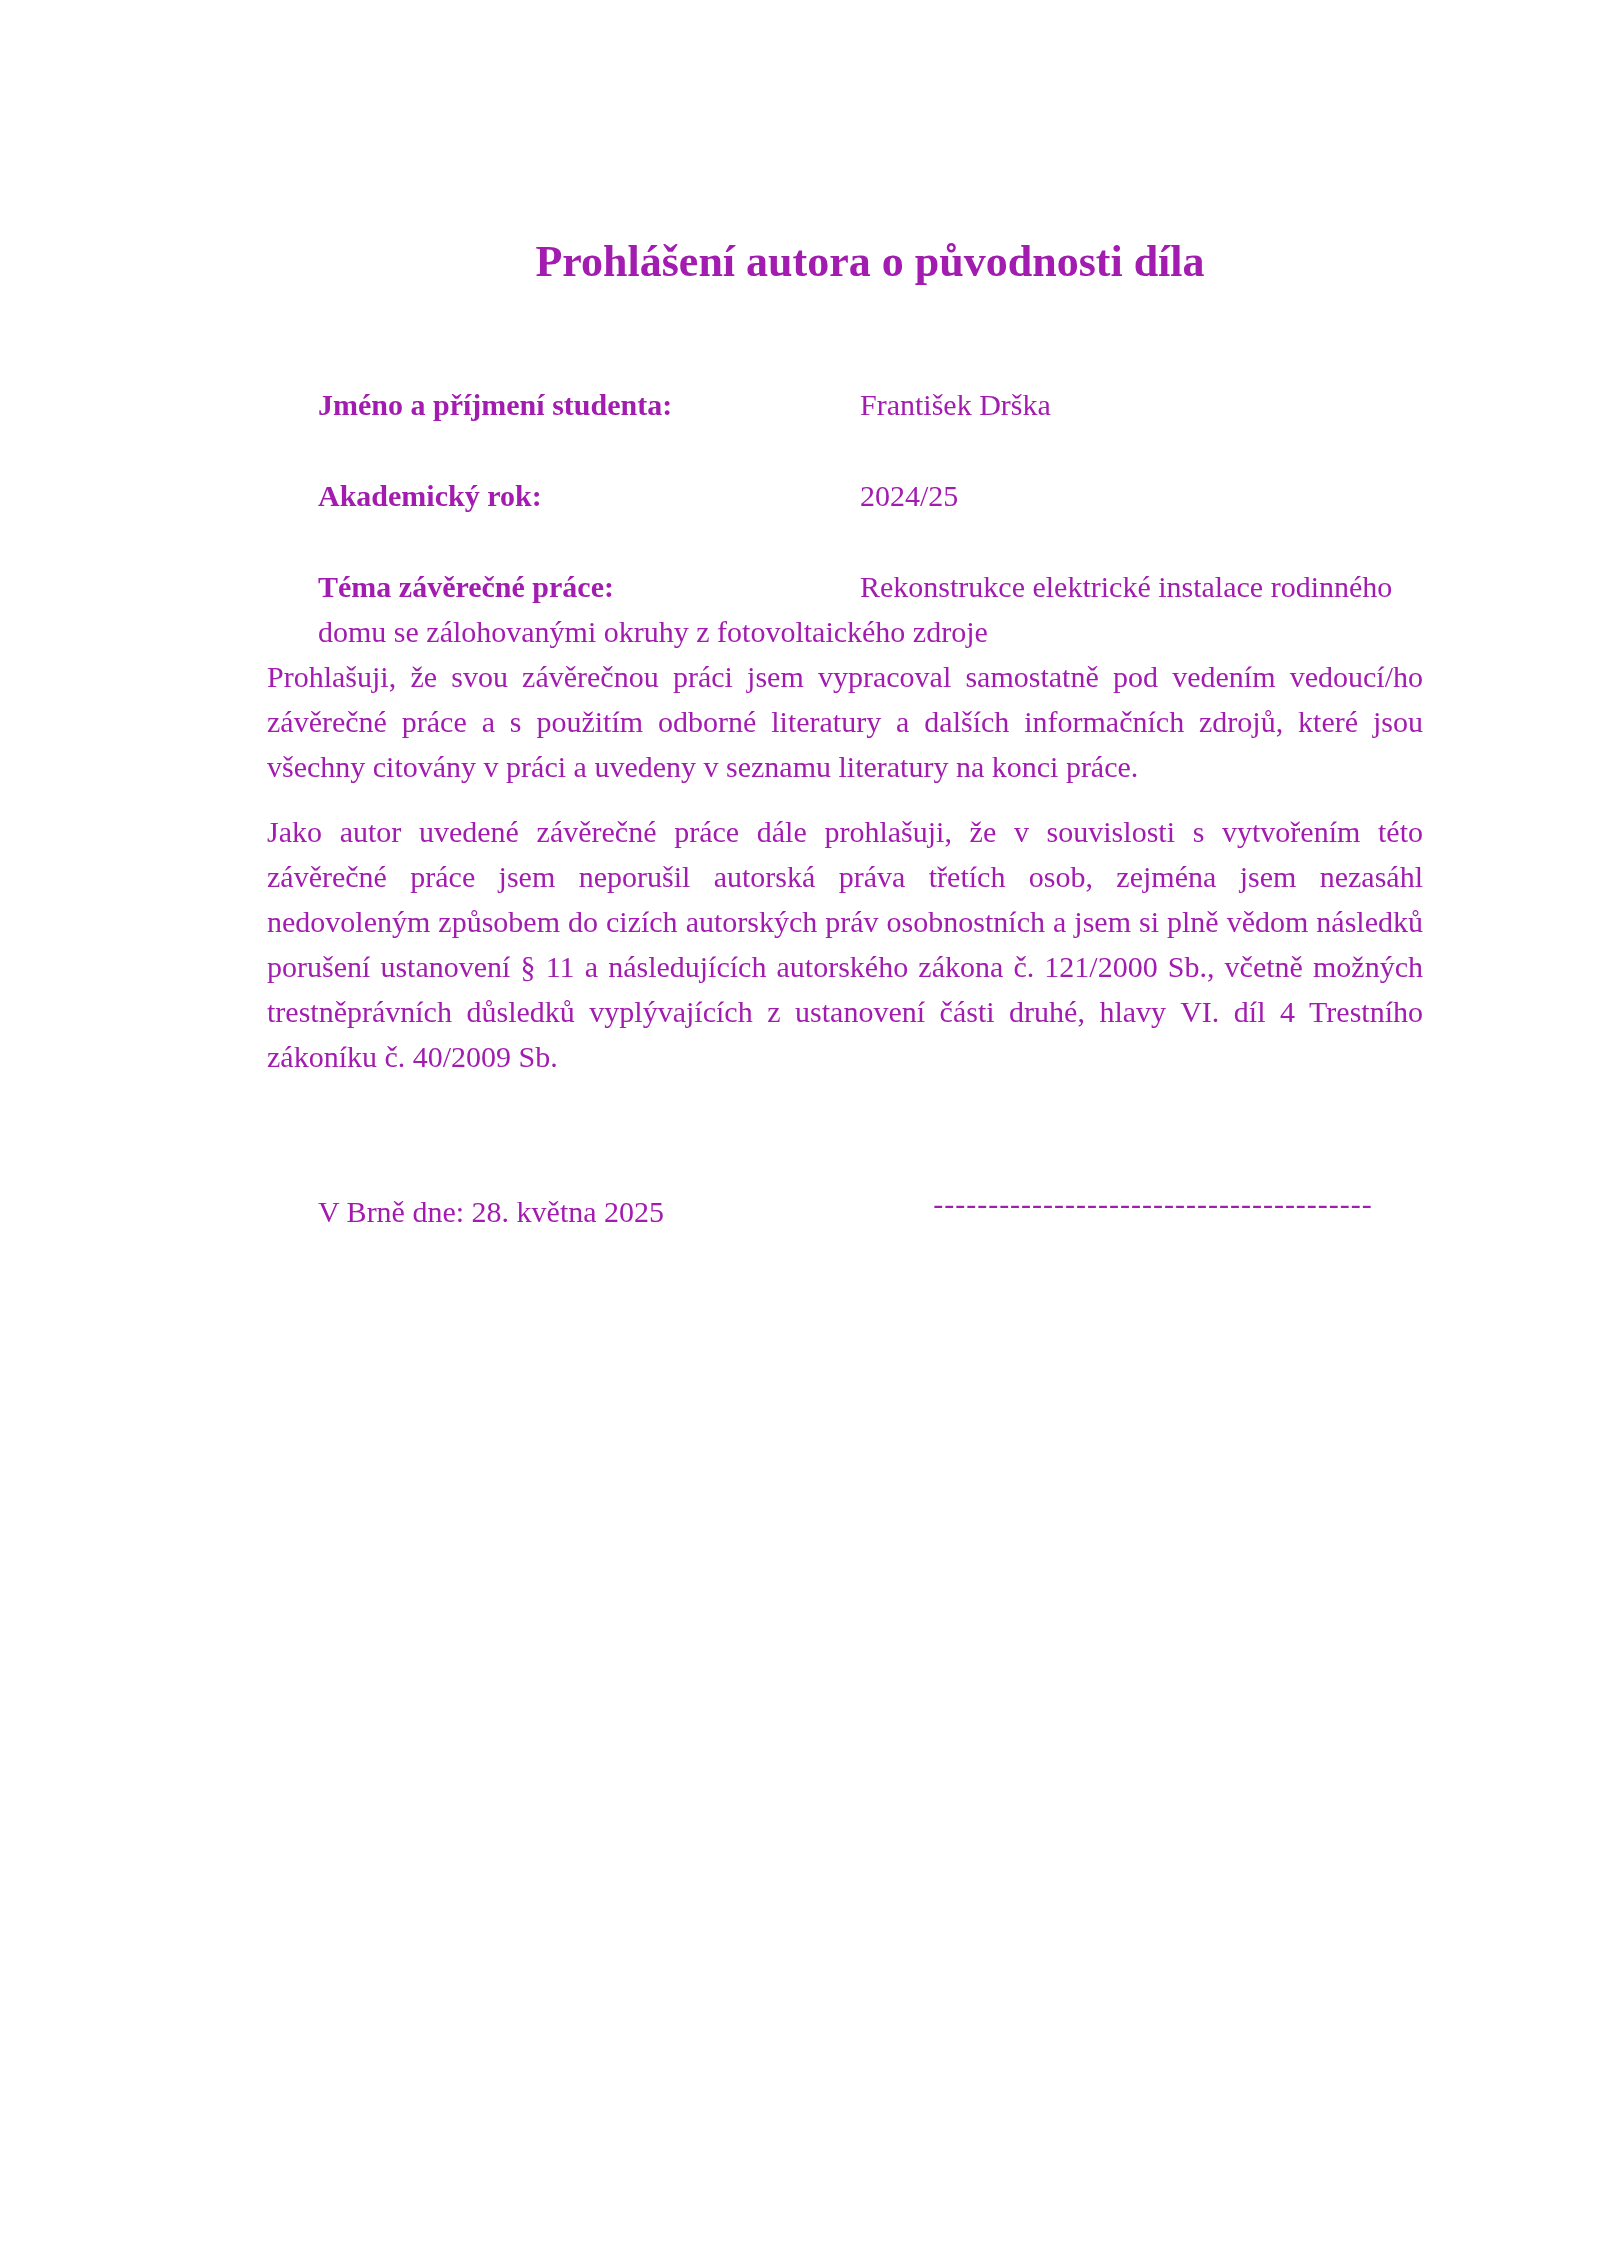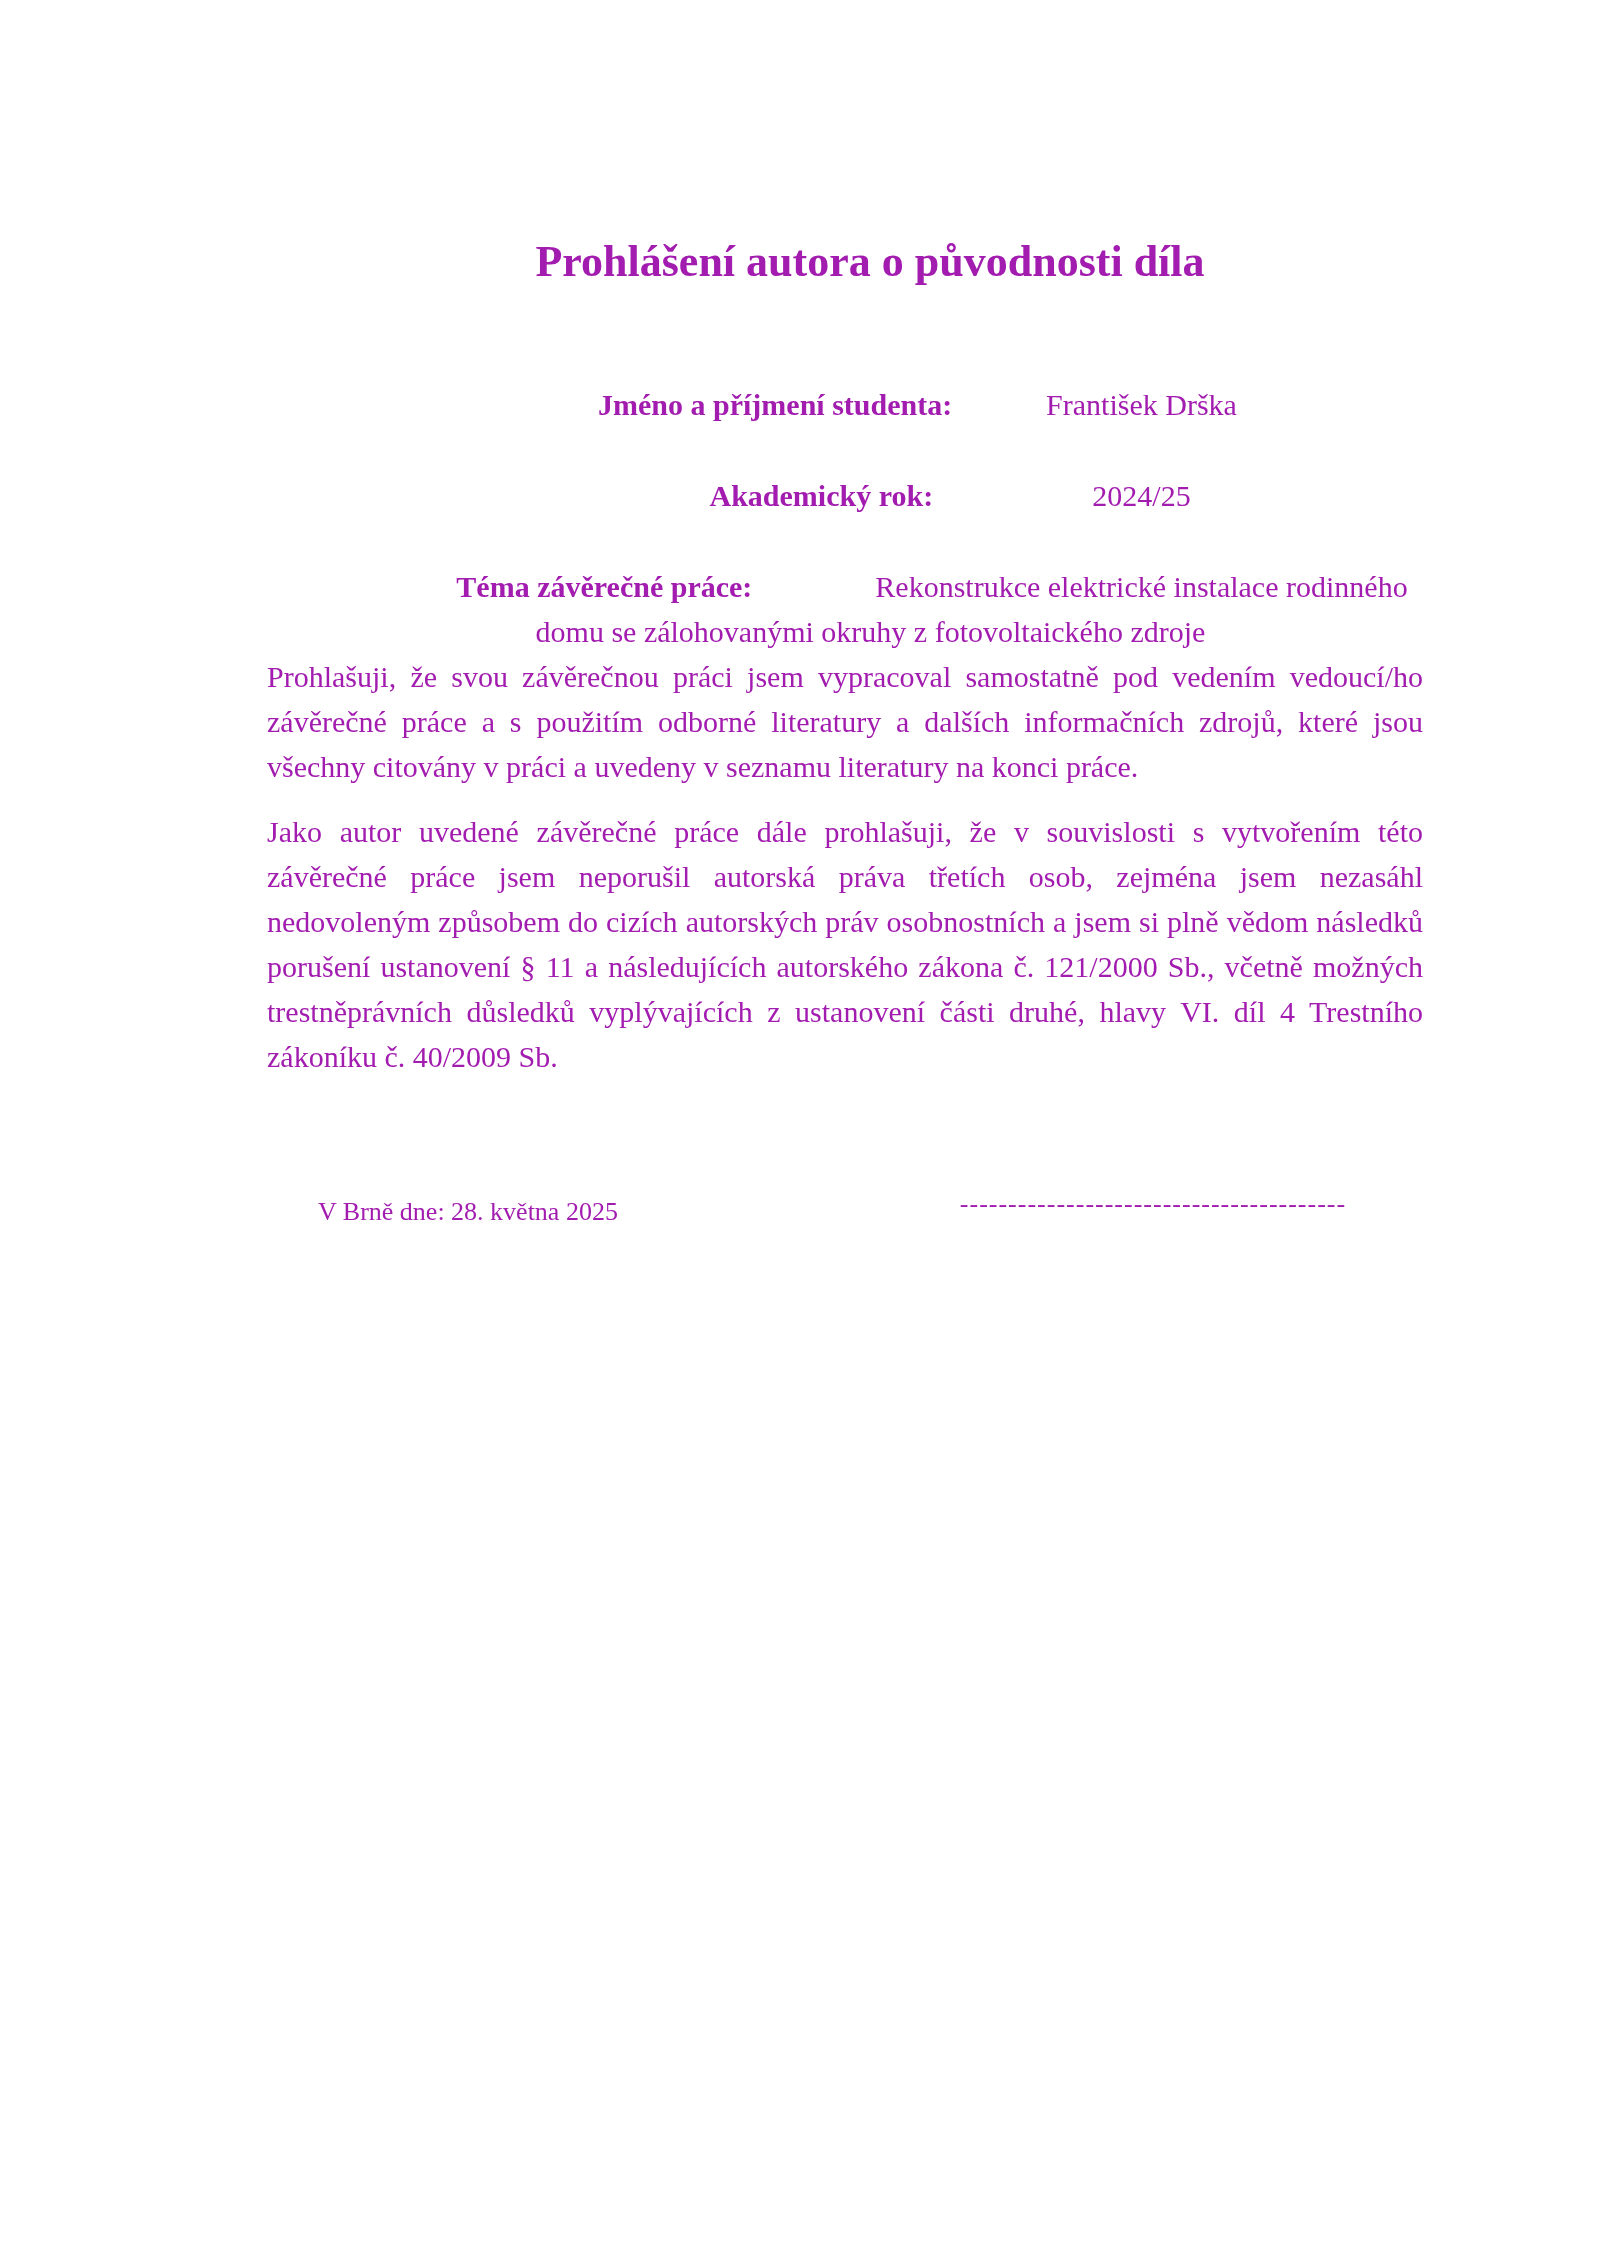--- a/index.html
+++ b/index.html
@@ -27,21 +27,20 @@
     line-height: 1.1;
   }
   .fields {
     margin-top: 96px;
     margin-left: 51px;
     font-size: 30px;
     line-height: 45px;
   }
   .field-row {
     margin-bottom: 46px;
-    text-align: center;
   }
   .field-row:last-child { margin-bottom: 0; }
   .field-label {
     display: inline-block;
     width: 542px;
     font-weight: bold;
     vertical-align: top;
   }
   .field-value {
     font-weight: normal;
@@ -51,21 +50,21 @@
     line-height: 45px;
     text-align: justify;
   }
   .para-1 { }
   .para-2 { margin-top: 20px; }
   .signature-row {
     margin-top: 110px;
     display: flex;
     justify-content: space-between;
     align-items: flex-start;
-    font-size: 26px;
+    font-size: 30px;
     line-height: 45px;
   }
   .signature-date { margin-left: 51px; }
   .signature-block {
     width: 440px;
     margin-right: 50px;
     text-align: center;
   }
   .signature-line {
     display: block;

